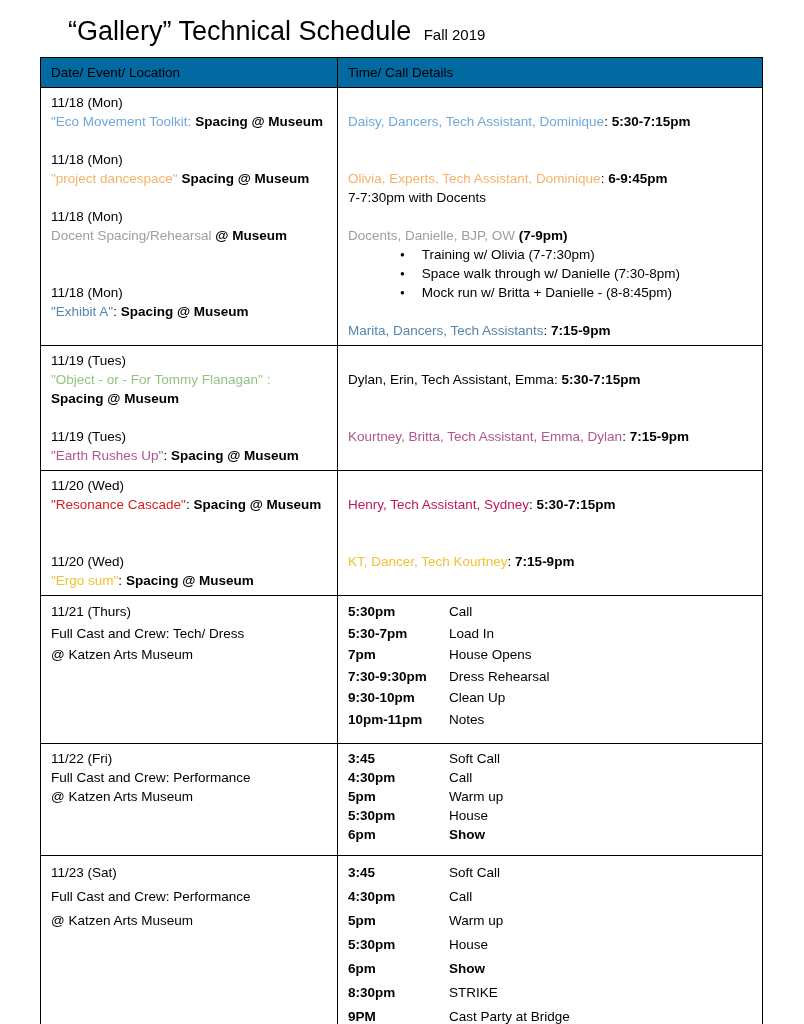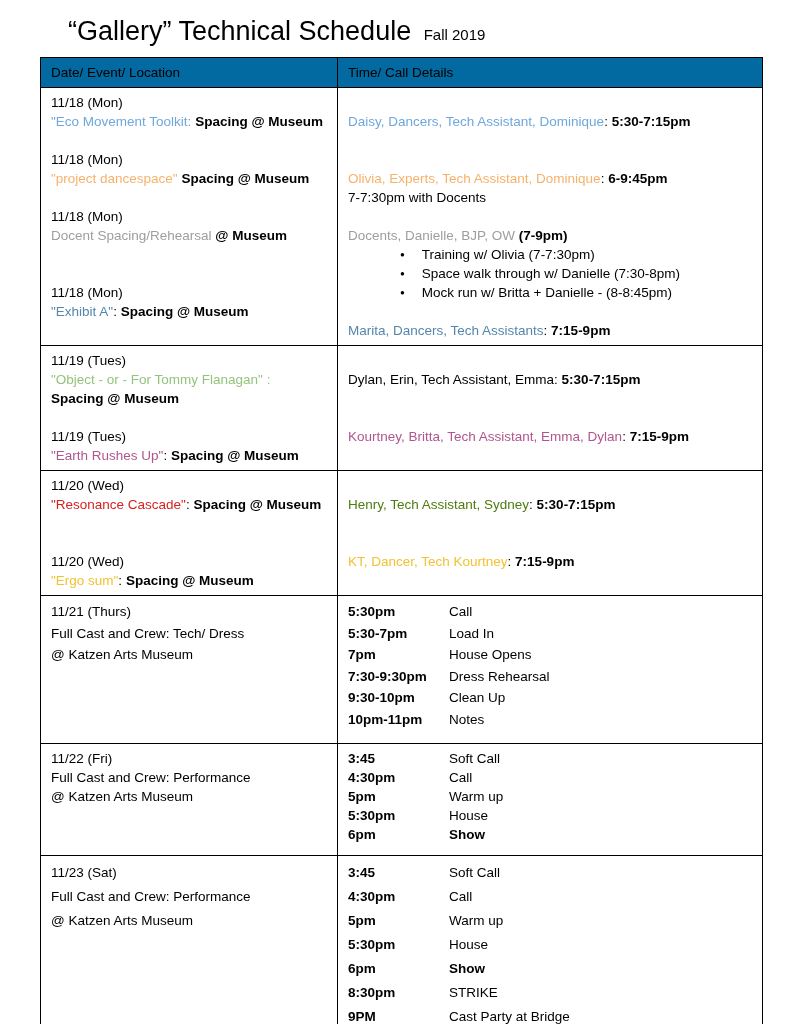--- a/index.html
+++ b/index.html
@@ -131,21 +131,21 @@
           <td class="left">
             <div class="line"><span>11/20 (Wed)</span></div>
             <div class="line"><span style="color: rgb(216, 30, 30);">"Resonance Cascade"</span><span>: </span><span style="font-weight: bold;">Spacing @ Museum</span></div>
             <div class="line blank">&nbsp;</div>
             <div class="line blank">&nbsp;</div>
             <div class="line"><span>11/20 (Wed)</span></div>
             <div class="line"><span style="color: rgb(241, 194, 50);">"Ergo sum"</span><span>: </span><span style="font-weight: bold;">Spacing @ Museum</span></div>
           </td>
           <td class="right">
             <div class="line blank">&nbsp;</div>
-            <div class="line"><span style="color: #4d7c0f;">Henry, Tech Assistant, Sydney</span><span>: </span><span style="font-weight: bold;">5:30-7:15pm</span></div>
+            <div class="line"><span style="color: #be185d;">Henry, Tech Assistant, Sydney</span><span>: </span><span style="font-weight: bold;">5:30-7:15pm</span></div>
             <div class="line blank">&nbsp;</div>
             <div class="line blank">&nbsp;</div>
             <div class="line"><span style="color: rgb(241, 194, 50);">KT, Dancer, Tech Kourtney</span><span>: </span><span style="font-weight: bold;">7:15-9pm</span></div>
           </td>
         </tr>
         <tr>
           <td class="left">
             <div class="line"><span>11/21 (Thurs)</span></div>
             <div class="line"><span>Full Cast and Crew: Tech/ Dress</span></div>
             <div class="line"><span>@ Katzen Arts Museum</span></div>

